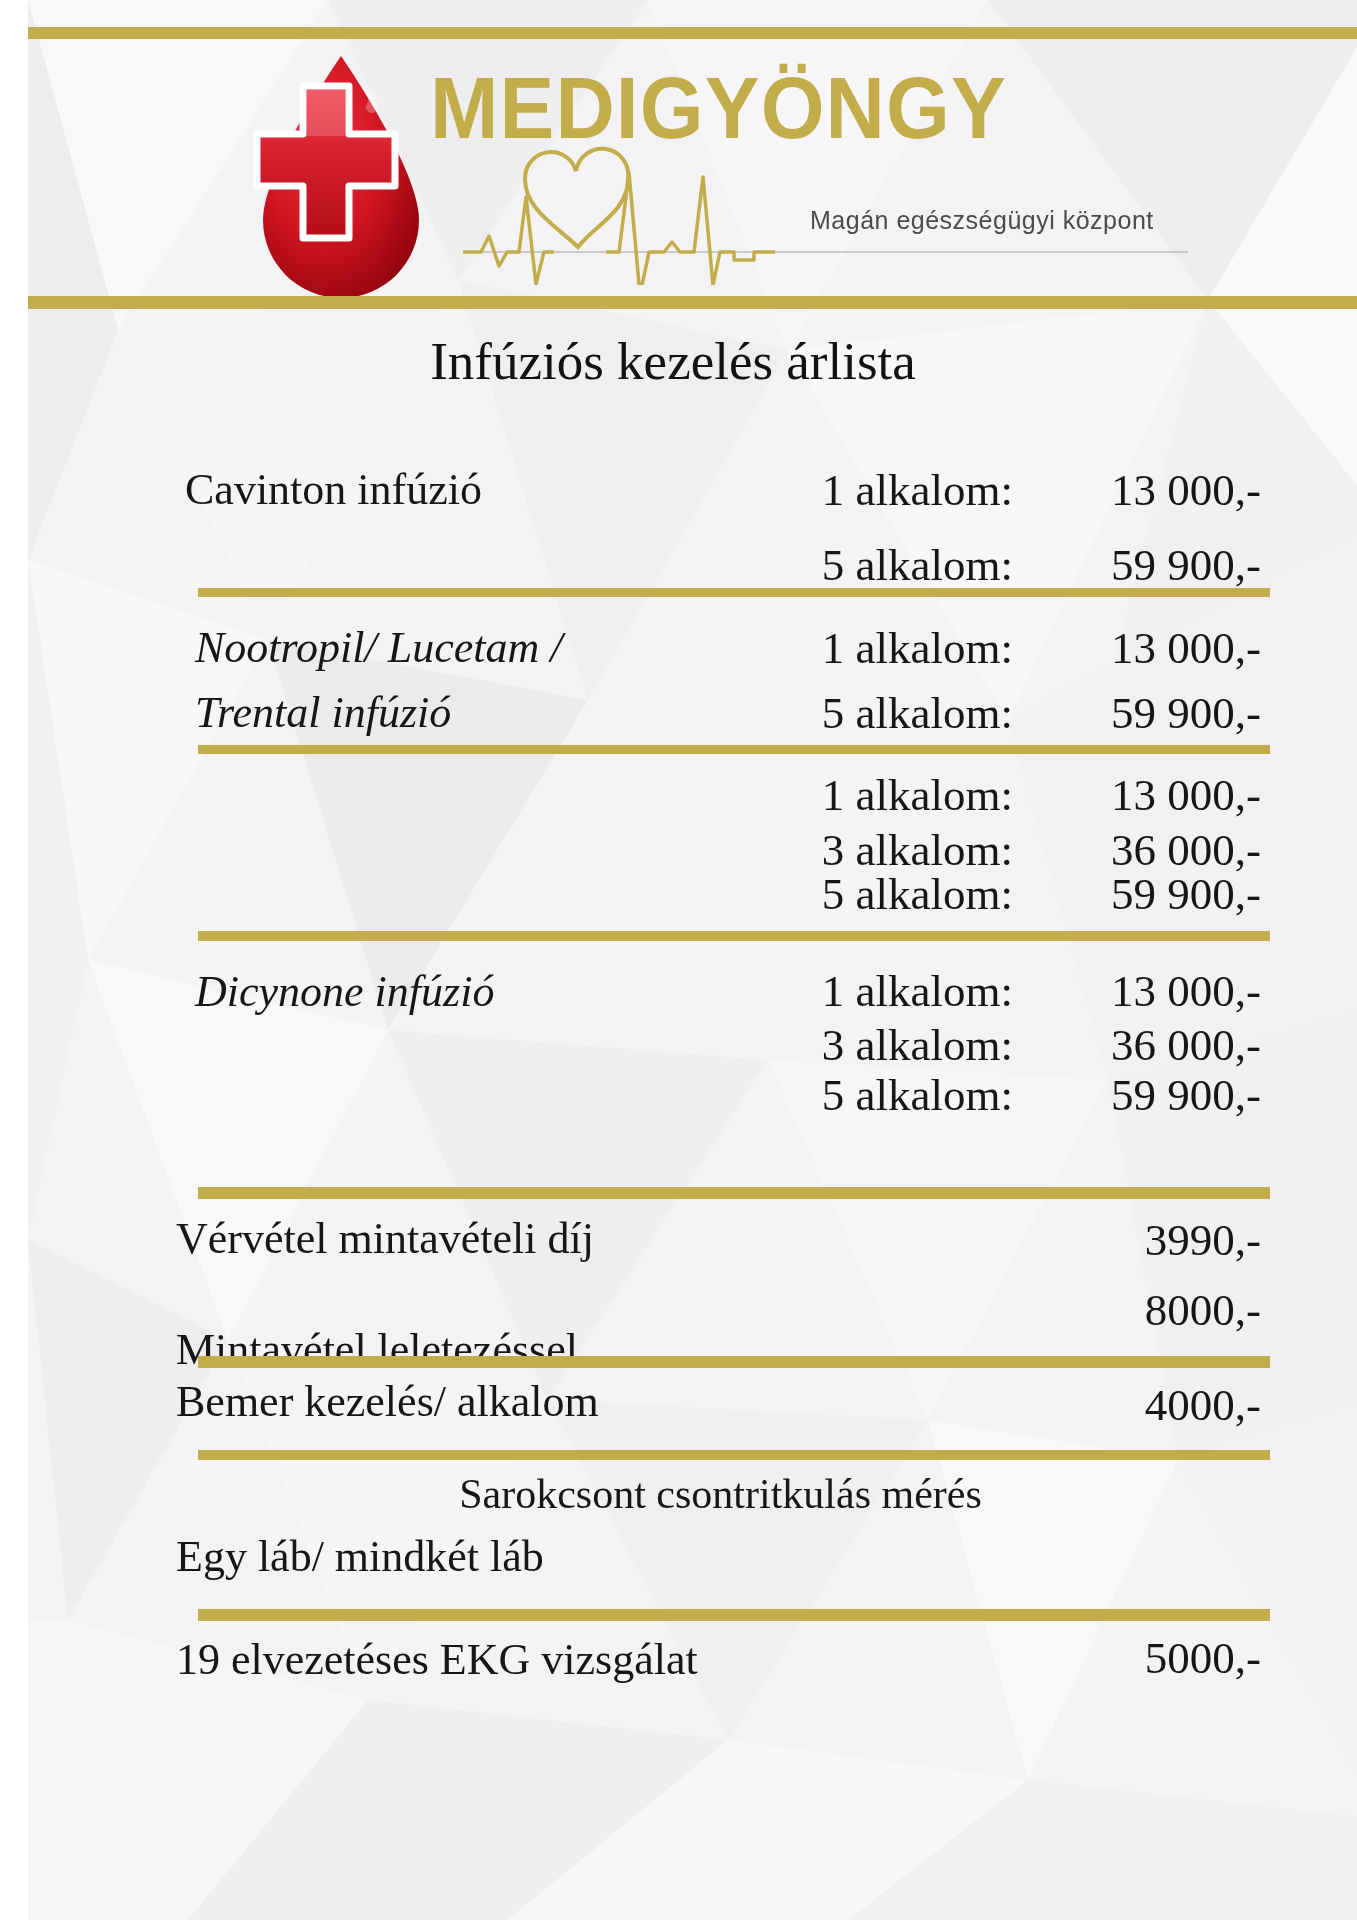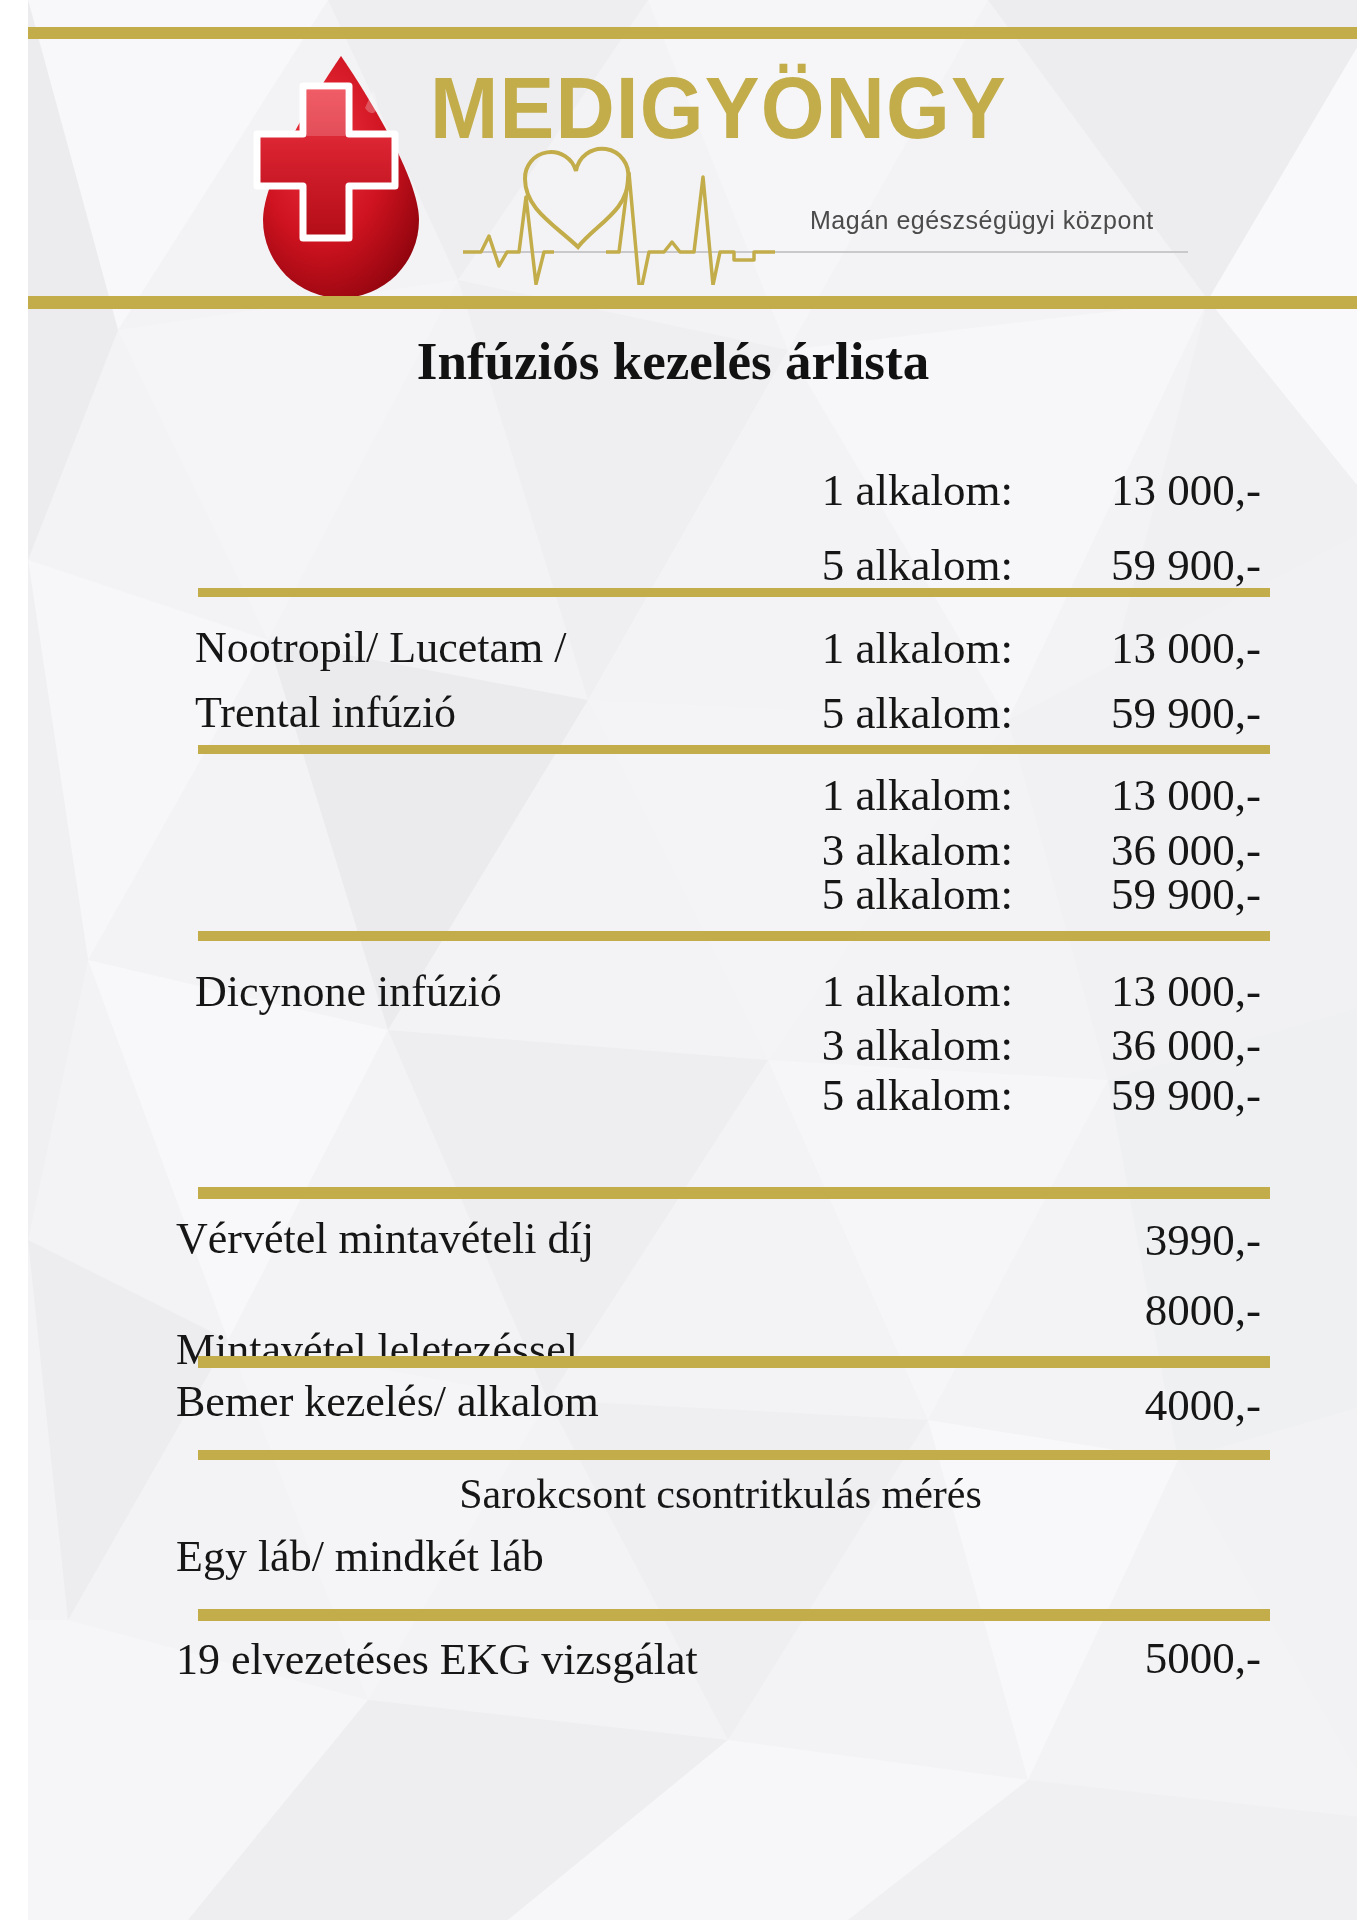--- a/index.html
+++ b/index.html
@@ -25,29 +25,29 @@
     letter-spacing:1px;color:#c3ad4b;white-space:nowrap;
     transform:scale(1.14,1.22);transform-origin:top left;
   }
   .brand-sub{
     position:absolute;left:782px;top:206px;
     font-family:Liberation Sans, sans-serif;
     font-size:25px;color:#4b4b4b;letter-spacing:0.5px;white-space:nowrap;
   }
   .title{
     position:absolute;left:0;top:330px;width:1290px;height:62px;
-    text-align:center;font-size:53px;line-height:62px;margin:0;font-weight:bold;
+    text-align:center;font-size:53px;line-height:62px;margin:0;font-weight:normal;
     color:#121212;
   }
   .cell{
     position:absolute;height:56px;line-height:56px;
     font-size:44px;white-space:nowrap;color:#161616;
   }
   .name{left:157px;}
-  .name-ind{left:167px;}
+  .name-ind{left:167px;font-style:italic;}
   .svc{left:148px;}
   .qty{right:372px;text-align:right;font-size:45px;}
   .price{right:124px;text-align:left;font-size:45px;}
   .subhead{
     position:absolute;left:150px;width:1085px;height:52px;line-height:52px;
     text-align:center;font-size:42px;white-space:nowrap;color:#161616;
   }
   .sep{position:absolute;left:170px;width:1072px;background:#c2ad4a;}
 </style>
 </head>
@@ -116,20 +116,21 @@
     <path d="M155,112 C132,90 102,74 102,44 A26,26 0 0 1 153,36 A26,26 0 0 1 205,44 C205,76 172,90 155,112 Z" fill="none" stroke="#c3ad4b" stroke-width="4"></path>
     <polyline points="183,117 196,117 206,38 217,160 226,117 241,117 249,107 257,117 271,117 280,42 290,150 297,117 311,117 311,125 331,125 331,117 352,117" fill="none" stroke="#c3ad4b" stroke-width="3.5" stroke-linejoin="round"></polyline>
   </svg>
 
   <div class="brand-sub">Magán egészségügyi központ</div>
 
   <div class="goldbar bar-logo"></div>
 
   <h1 class="title">Infúziós kezelés árlista</h1>
 
+  <div class="cell name" style="top:462px">Cavinton infúzió</div>
   <div class="cell qty" style="top:462px">1 alkalom:</div>
   <div class="cell price" style="top:462px">13 000,-</div>
   <div class="cell qty" style="top:537px">5 alkalom:</div>
   <div class="cell price" style="top:537px">59 900,-</div>
   <div class="sep" style="top:588px;height:9px"></div>
 
   <div class="cell name-ind" style="top:620px">Nootropil/ Lucetam /</div>
   <div class="cell name-ind" style="top:685px">Trental infúzió</div>
   <div class="cell qty" style="top:620px">1 alkalom:</div>
   <div class="cell price" style="top:620px">13 000,-</div>

